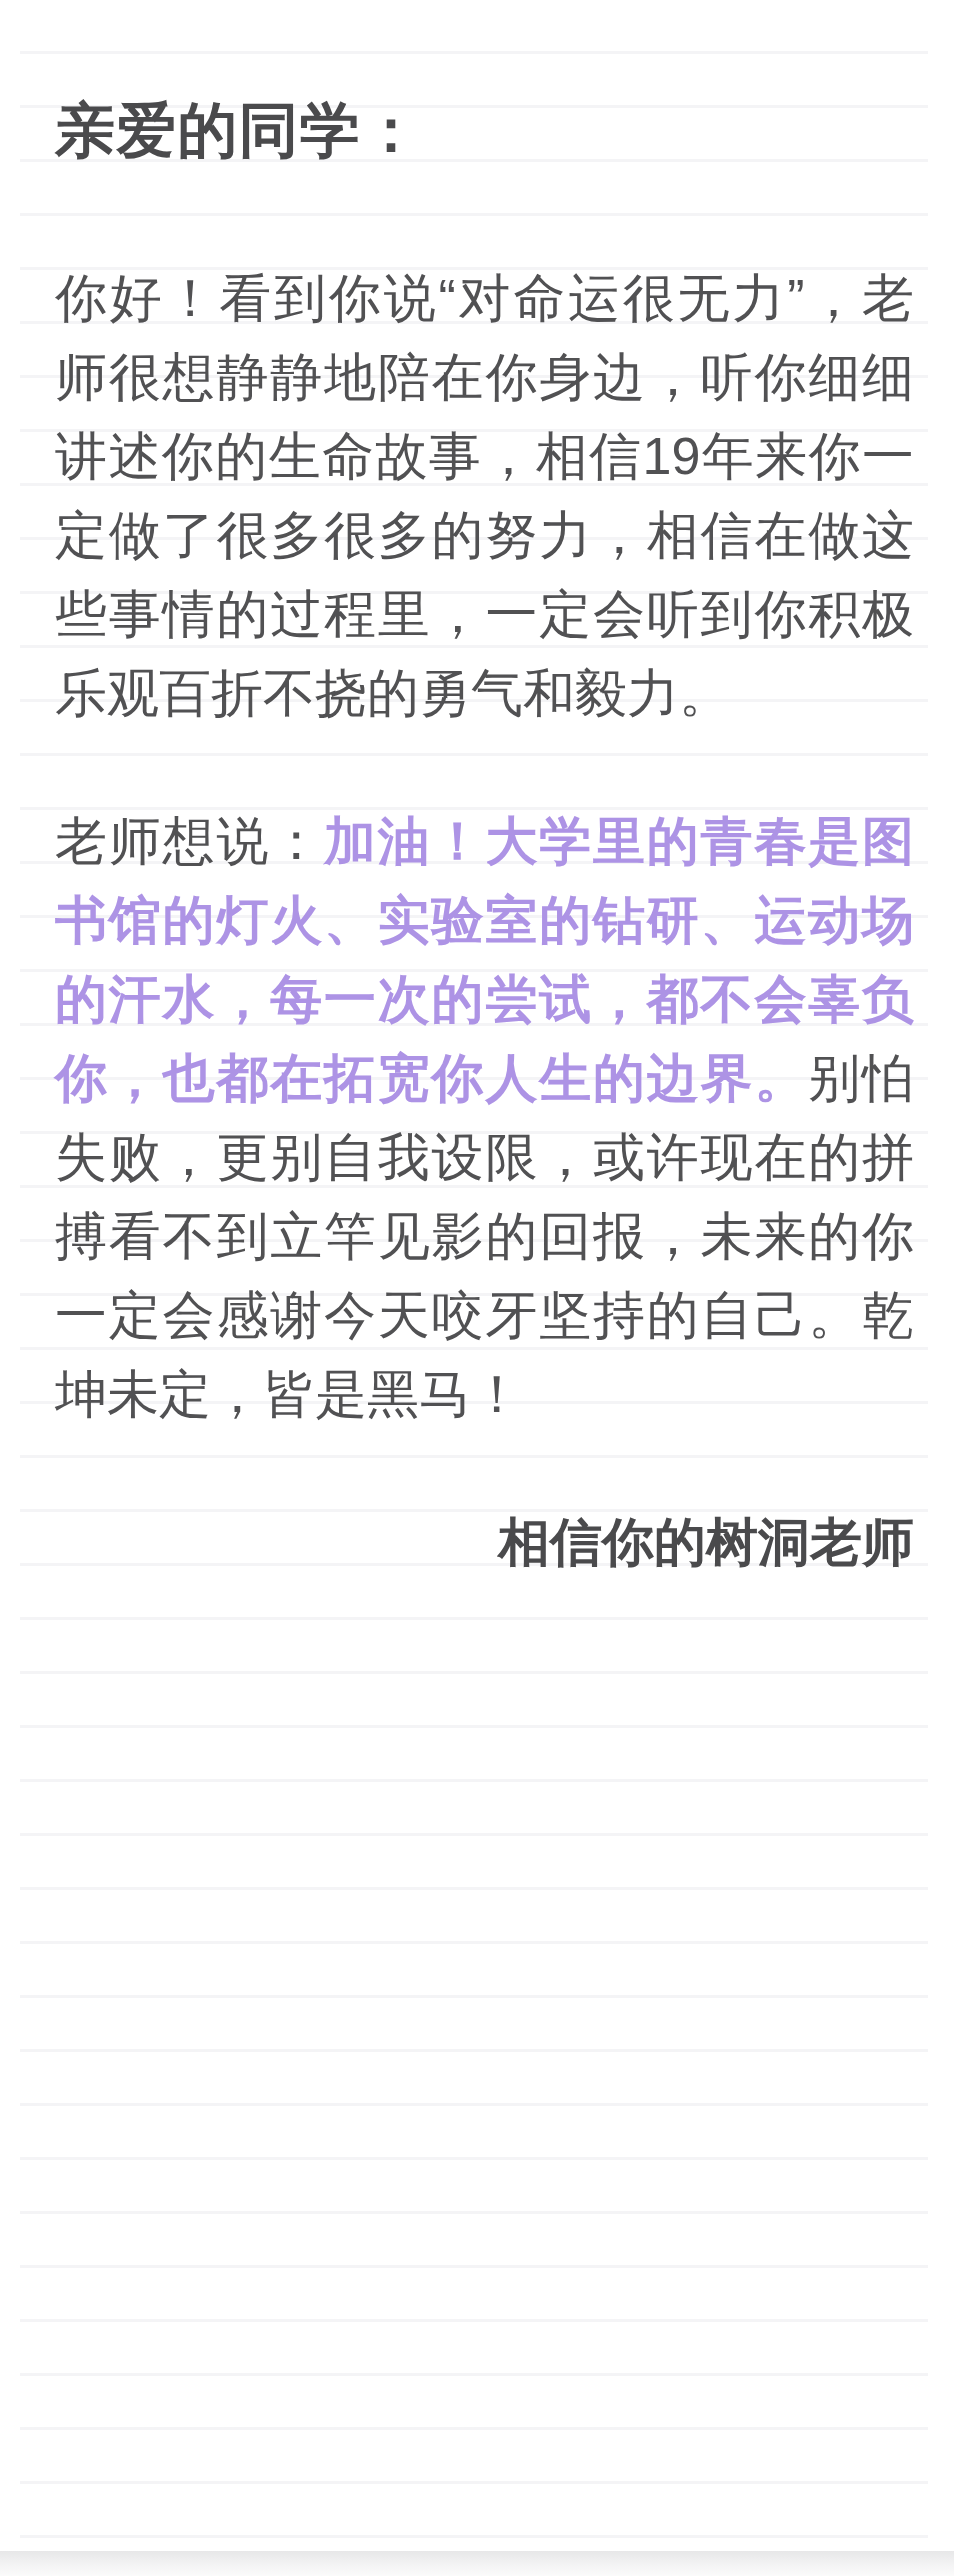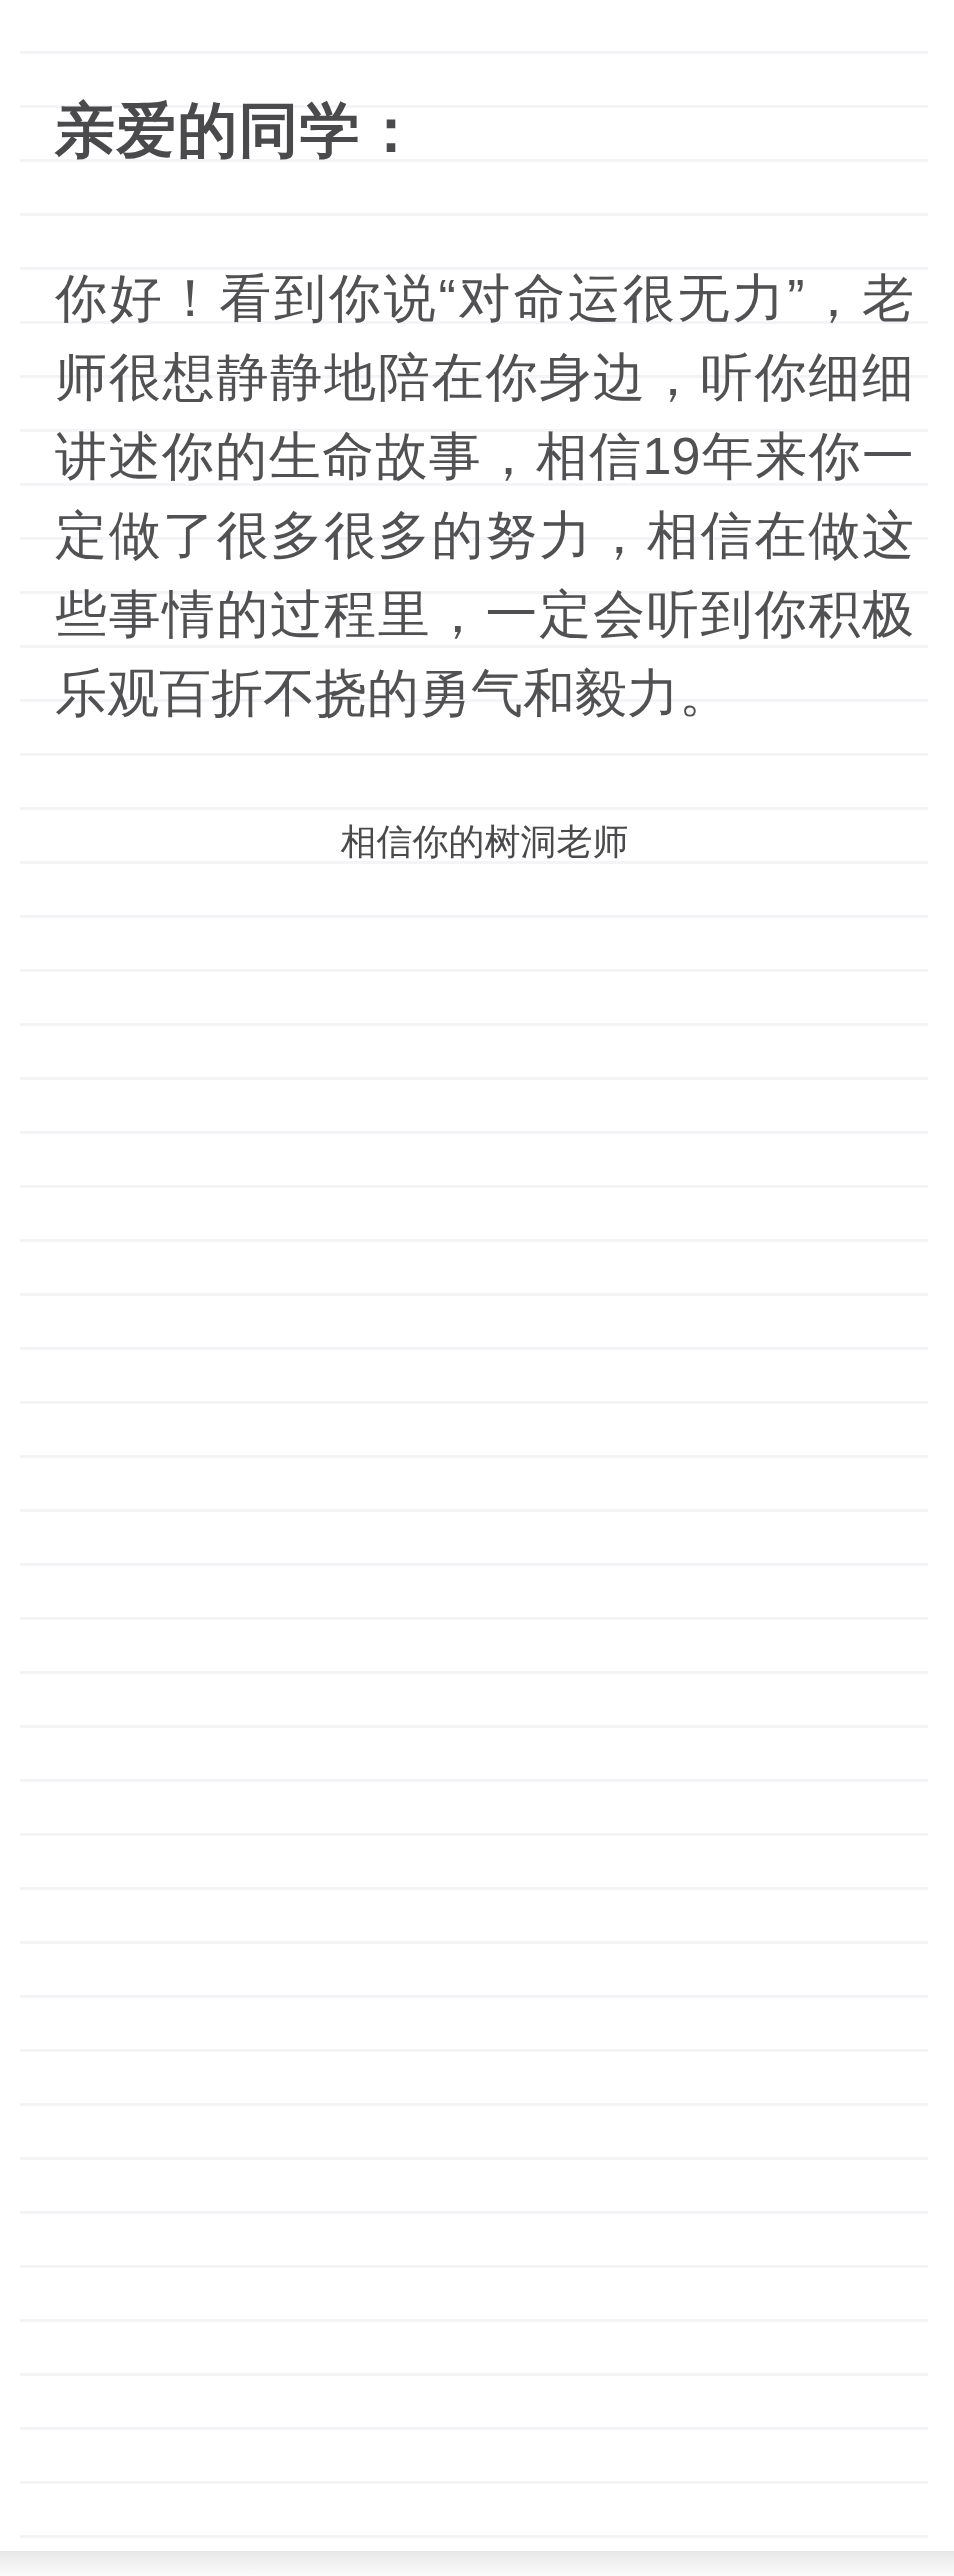--- a/index.html
+++ b/index.html
@@ -54,25 +54,25 @@
     text-align: justify;
     text-justify: inter-character;
   }
   .para:last-of-type { margin-bottom: 0; }
   .hl {
     color: var(--highlight, #ad93e5);
     font-weight: 700;
   }
   .signature {
     margin-top: 69px;
-    font-size: 36px;
+    font-size: 52px;
     line-height: 79px;
-    font-weight: 400;
+    font-weight: 700;
     color: var(--title, #4a4a4c);
-    text-align: center;
+    text-align: right;
   }
   .bottom-fade {
     position: absolute;
     left: 0;
     right: 0;
     bottom: 0;
     height: 25px;
     background: linear-gradient(to bottom, #e7e7e8 0%, #f3f3f4 55%, #fbfbfb 100%);
     pointer-events: none;
   }
@@ -82,20 +82,21 @@
 
 <div class="page">
   <div class="ruled"></div>
 
   <div class="content">
     <div class="title">亲爱的同学：</div>
 
     <p class="para">你好！看到你说“对命运很无力”，老师很想静静地陪在你身边，听你细细讲述你的生命故事，相信19年来你一定做了很多很多的努力，相信在做这些事情的过程里，一定会听到你积极乐观百折不挠的勇气和毅力。</p>
 
 
+    <p class="para"><span>老师想说：</span><span class="hl">加油！大学里的青春是图书馆的灯火、实验室的钻研、运动场的汗水，每一次的尝试，都不会辜负你，也都在拓宽你人生的边界。</span><span>别怕失败，更别自我设限，或许现在的拼搏看不到立竿见影的回报，未来的你一定会感谢今天咬牙坚持的自己。乾坤未定，皆是黑马！</span></p>
 
 
     <div class="signature">相信你的树洞老师</div>
   </div>
 
   <div class="bottom-fade"></div>
 </div>
 
 
 </body></html>

